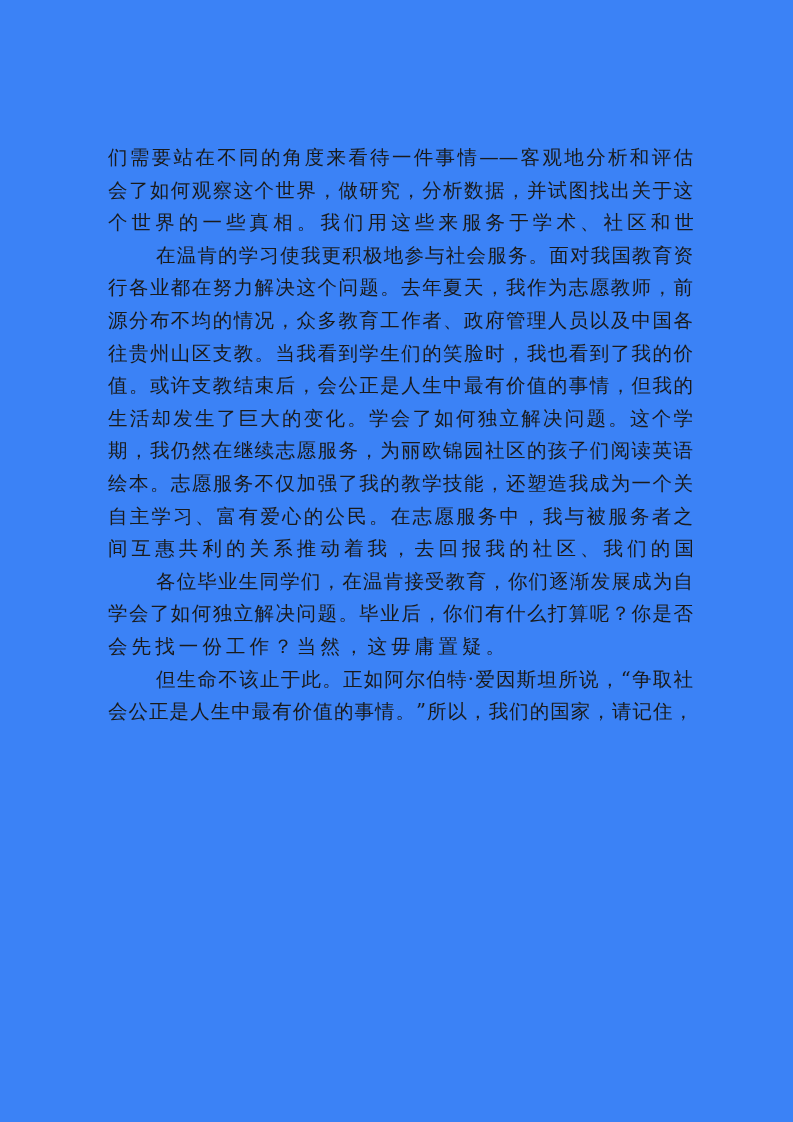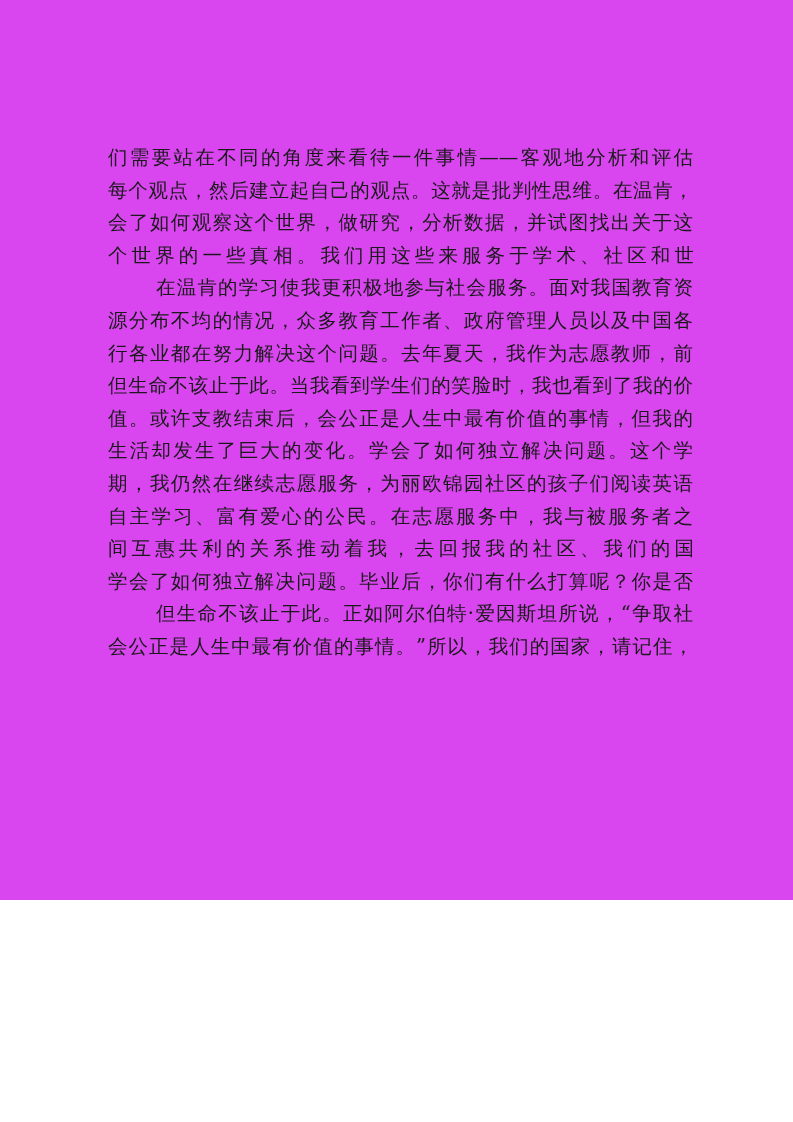--- a/index.html
+++ b/index.html
@@ -12,22 +12,22 @@
       height: 1122px;
       position: relative;
       overflow: hidden;
       font-family: "DejaVu Serif", "Liberation Serif", serif;
       color: #1a1a1a;
     }
     .page {
       position: absolute;
       left: 0; top: 0;
       width: 793px;
-      height: 900px;
-      background: #d946ef;
+      height: 1122px;
+      background: #3b82f6;
     }
     .text-block {
       position: absolute;
       left: 108px;
       top: 142px;
       width: 585px;
     }
     .line {
       height: 32.6px;
       line-height: 32.6px;
@@ -45,29 +45,31 @@
     .line.indent {
       padding-left: 48px;
     }
   </style>
 </head>
 <body>
 
 <div class="page">
   <div class="text-block">
     <div class="line">们需要站在不同的角度来看待一件事情——客观地分析和评估</div>
-    <div class="line">每个观点，然后建立起自己的观点。这就是批判性思维。在温肯，</div>
     <div class="line">会了如何观察这个世界，做研究，分析数据，并试图找出关于这</div>
     <div class="line last">个世界的一些真相。我们用这些来服务于学术、社区和世界。</div>
     <div class="line indent">在温肯的学习使我更积极地参与社会服务。面对我国教育资</div>
+    <div class="line">行各业都在努力解决这个问题。去年夏天，我作为志愿教师，前</div>
     <div class="line">源分布不均的情况，众多教育工作者、政府管理人员以及中国各</div>
-    <div class="line">行各业都在努力解决这个问题。去年夏天，我作为志愿教师，前</div>
-    <div class="line">但生命不该止于此。当我看到学生们的笑脸时，我也看到了我的价</div>
+    <div class="line">往贵州山区支教。当我看到学生们的笑脸时，我也看到了我的价</div>
     <div class="line">值。或许支教结束后，会公正是人生中最有价值的事情，但我的</div>
     <div class="line">生活却发生了巨大的变化。学会了如何独立解决问题。这个学</div>
     <div class="line">期，我仍然在继续志愿服务，为丽欧锦园社区的孩子们阅读英语</div>
+    <div class="line">绘本。志愿服务不仅加强了我的教学技能，还塑造我成为一个关</div>
     <div class="line">自主学习、富有爱心的公民。在志愿服务中，我与被服务者之</div>
     <div class="line last">间互惠共利的关系推动着我，去回报我的社区、我们的国家。</div>
+    <div class="line indent">各位毕业生同学们，在温肯接受教育，你们逐渐发展成为自</div>
     <div class="line">学会了如何独立解决问题。毕业后，你们有什么打算呢？你是否</div>
+    <div class="line last">会先找一份工作？当然，这毋庸置疑。</div>
     <div class="line indent">但生命不该止于此。正如阿尔伯特·爱因斯坦所说，“争取社</div>
     <div class="line">会公正是人生中最有价值的事情。”所以，我们的国家，请记住，</div>
   </div>
 </div>
 
 </body></html>

